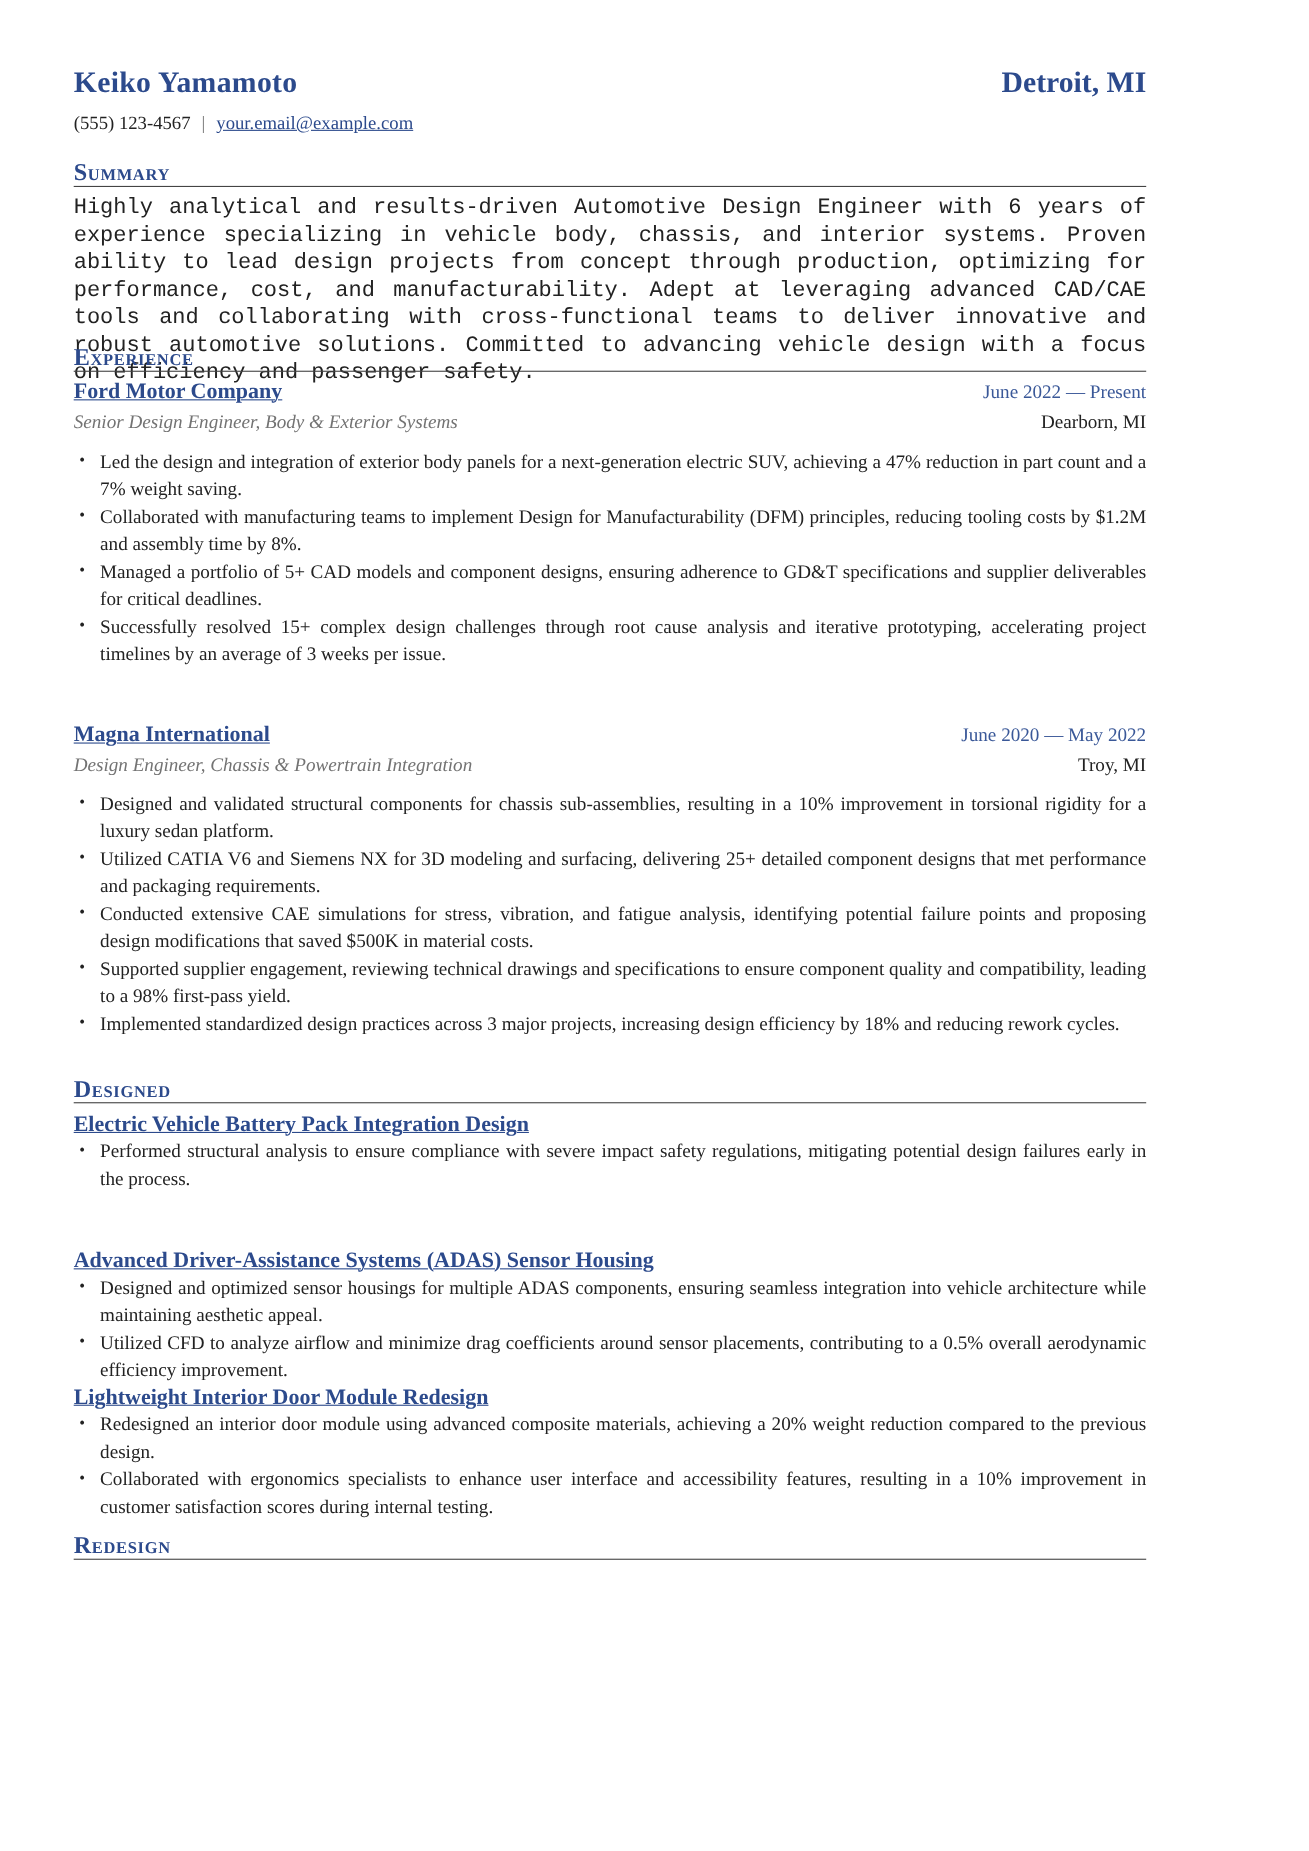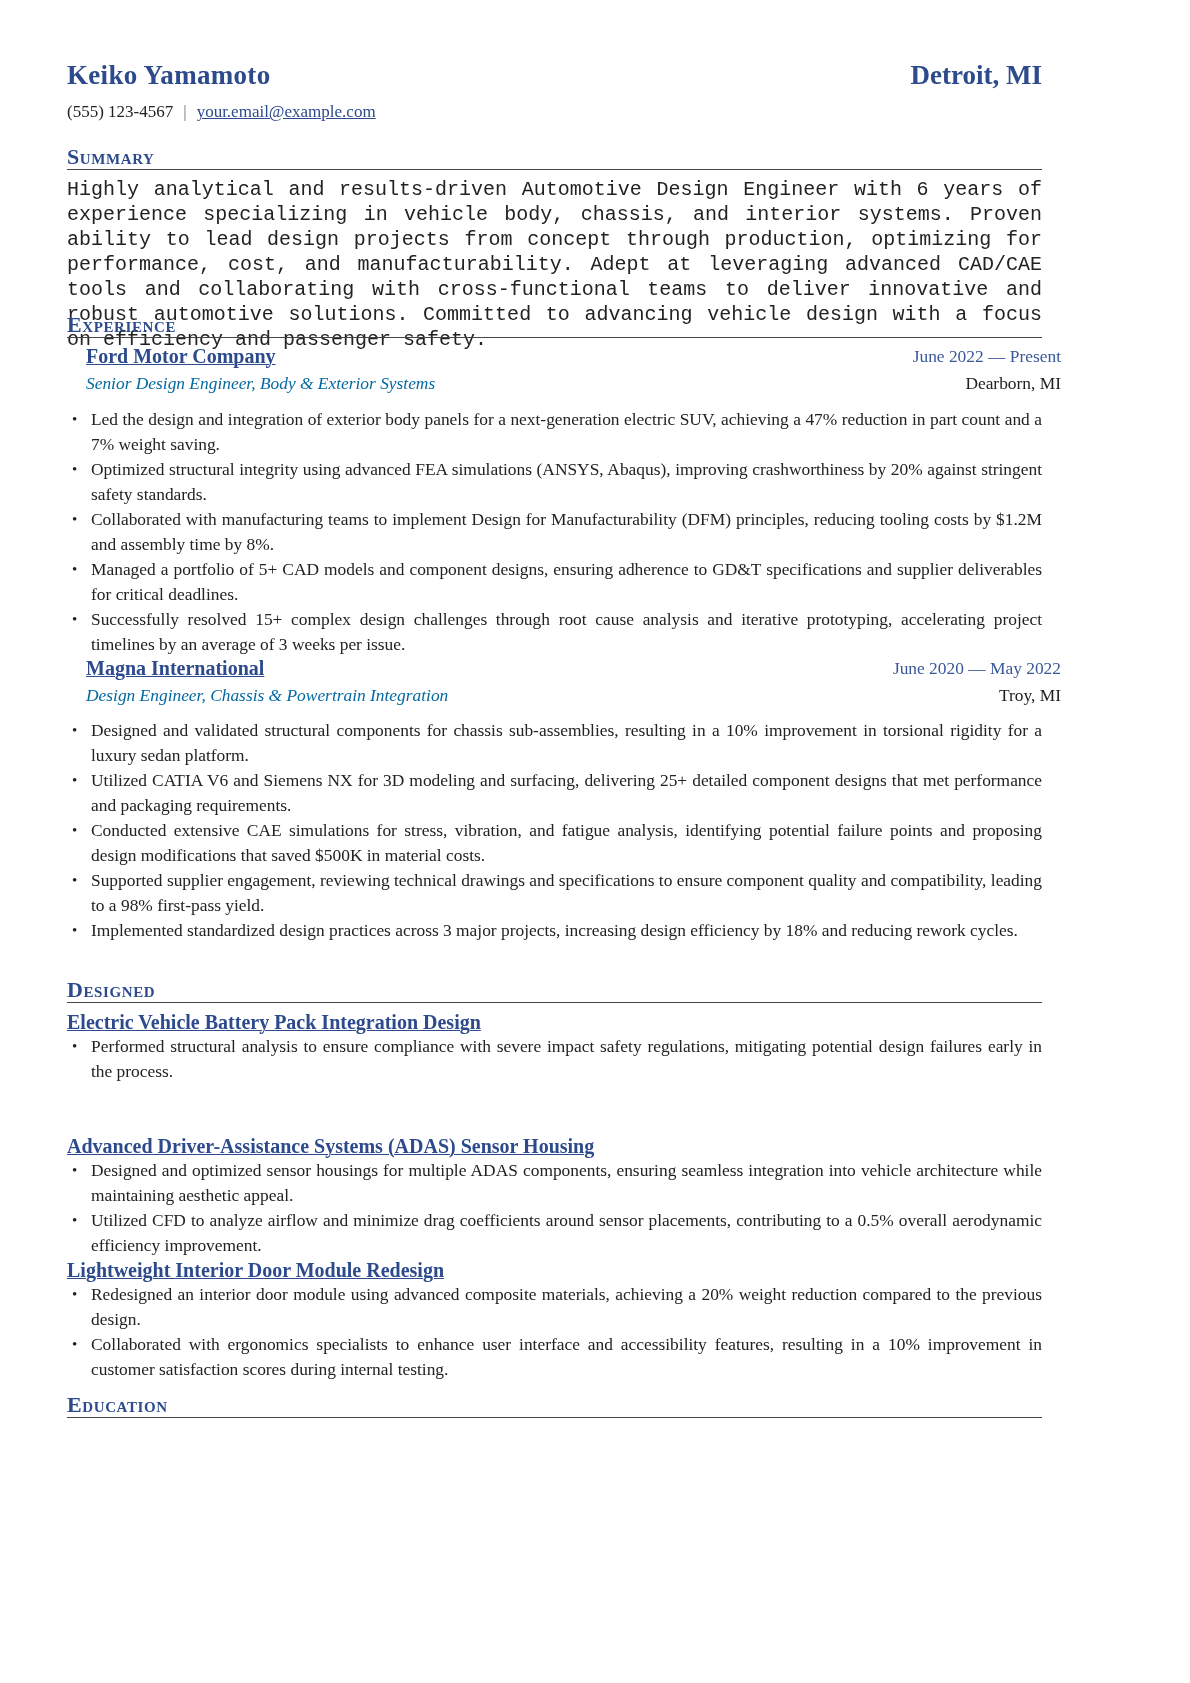--- a/index.html
+++ b/index.html
@@ -20,24 +20,24 @@
     position: absolute; left: 0; width: 975px;
     font-family: "Liberation Serif", serif; font-weight: bold; color: #2c4a8c;
     font-size: 22px; font-variant: small-caps; letter-spacing: 0.6px;
     border-bottom: 1.3px solid #444; line-height: 24px; padding-bottom: 0px;
   }
   .para {
     position: absolute; left: 0; width: 975px;
     font-family: Liberation Mono, monospace; font-size: 20px; line-height: 25px;
     text-align: justify; color: #222;
   }
-  .job-head { position: absolute; left: 0; width: 975px; height: 54px; font-family: "Liberation Serif", serif; margin-left: 19px; }
+  .job-head { position: absolute; left: 0; width: 975px; height: 54px; font-family: "Liberation Serif", serif; }
   .company { position: absolute; left: 0; top: 0; font-size: 20px; font-weight: bold; color: #2c4a8c; text-decoration: underline; text-decoration-thickness: 1px; }
   .dates { position: absolute; right: 0; top: 1px; font-size: 17.4px; color: #3a5898; }
-  .role { position: absolute; left: 0; top: 28px; font-size: 17.4px; font-style: italic; color: #0369a1; }
+  .role { position: absolute; left: 0; top: 28px; font-size: 17.4px; font-style: italic; color: #737373; }
   .loc { position: absolute; right: 0; top: 28px; font-size: 17.4px; color: #222; }
 
   ul.bullets {
     position: absolute; left: 0; width: 975px; margin: 0; padding: 0; list-style: none;
     font-family: "Liberation Serif", serif; font-size: 17.4px; line-height: 25px; color:#222;
   }
   ul.bullets li { position: relative; padding-left: 24px; text-align: justify; }
   ul.bullets li::before { content: "•"; position: absolute; left: 5px; top: 0; font-size: 15px; }
   .proj-title {
     position: absolute; left: 0; font-family: "Liberation Serif", serif; font-weight: bold;
@@ -63,21 +63,20 @@
   <div class="section-title" style="top:313px;">Experience</div>
 
   <div class="job-head" style="top:345px;">
     <a class="company">Ford Motor Company</a>
     <div class="dates">June 2022 — Present</div>
     <div class="role">Senior Design Engineer, Body &amp; Exterior Systems</div>
     <div class="loc">Dearborn, MI</div>
   </div>
   <ul class="bullets" style="top:407px;">
     <li>Led the design and integration of exterior body panels for a next-generation electric SUV, achieving a 47% reduction in part count and a 7% weight saving.</li>
-    <li>Optimized structural integrity using advanced FEA simulations (ANSYS, Abaqus), improving crashworthiness by 20% against stringent safety standards.</li>
     <li>Collaborated with manufacturing teams to implement Design for Manufacturability (DFM) principles, reducing tooling costs by $1.2M and assembly time by 8%.</li>
     <li>Managed a portfolio of 5+ CAD models and component designs, ensuring adherence to GD&amp;T specifications and supplier deliverables for critical deadlines.</li>
     <li>Successfully resolved 15+ complex design challenges through root cause analysis and iterative prototyping, accelerating project timelines by an average of 3 weeks per issue.</li>
   </ul>
 
   <div class="job-head" style="top:657px;text-align:right;">
     <a class="company">Magna International</a>
     <div class="dates">June 2020 — May 2022</div>
     <div class="role">Design Engineer, Chassis &amp; Powertrain Integration</div>
     <div class="loc">Troy, MI</div>
@@ -102,14 +101,14 @@
     <li>Designed and optimized sensor housings for multiple ADAS components, ensuring seamless integration into vehicle architecture while maintaining aesthetic appeal.</li>
     <li>Utilized CFD to analyze airflow and minimize drag coefficients around sensor placements, contributing to a 0.5% overall aerodynamic efficiency improvement.</li>
   </ul>
 
   <a class="proj-title" style="top:1259px;">Lightweight Interior Door Module Redesign</a>
   <ul class="bullets" style="top:1282px;">
     <li>Redesigned an interior door module using advanced composite materials, achieving a 20% weight reduction compared to the previous design.</li>
     <li>Collaborated with ergonomics specialists to enhance user interface and accessibility features, resulting in a 10% improvement in customer satisfaction scores during internal testing.</li>
   </ul>
 
-  <div class="section-title" style="top:1393px;">Education</div>
+  <div class="section-title" style="top:1393px;">Redesign</div>
 </div>
 
 </body></html>

